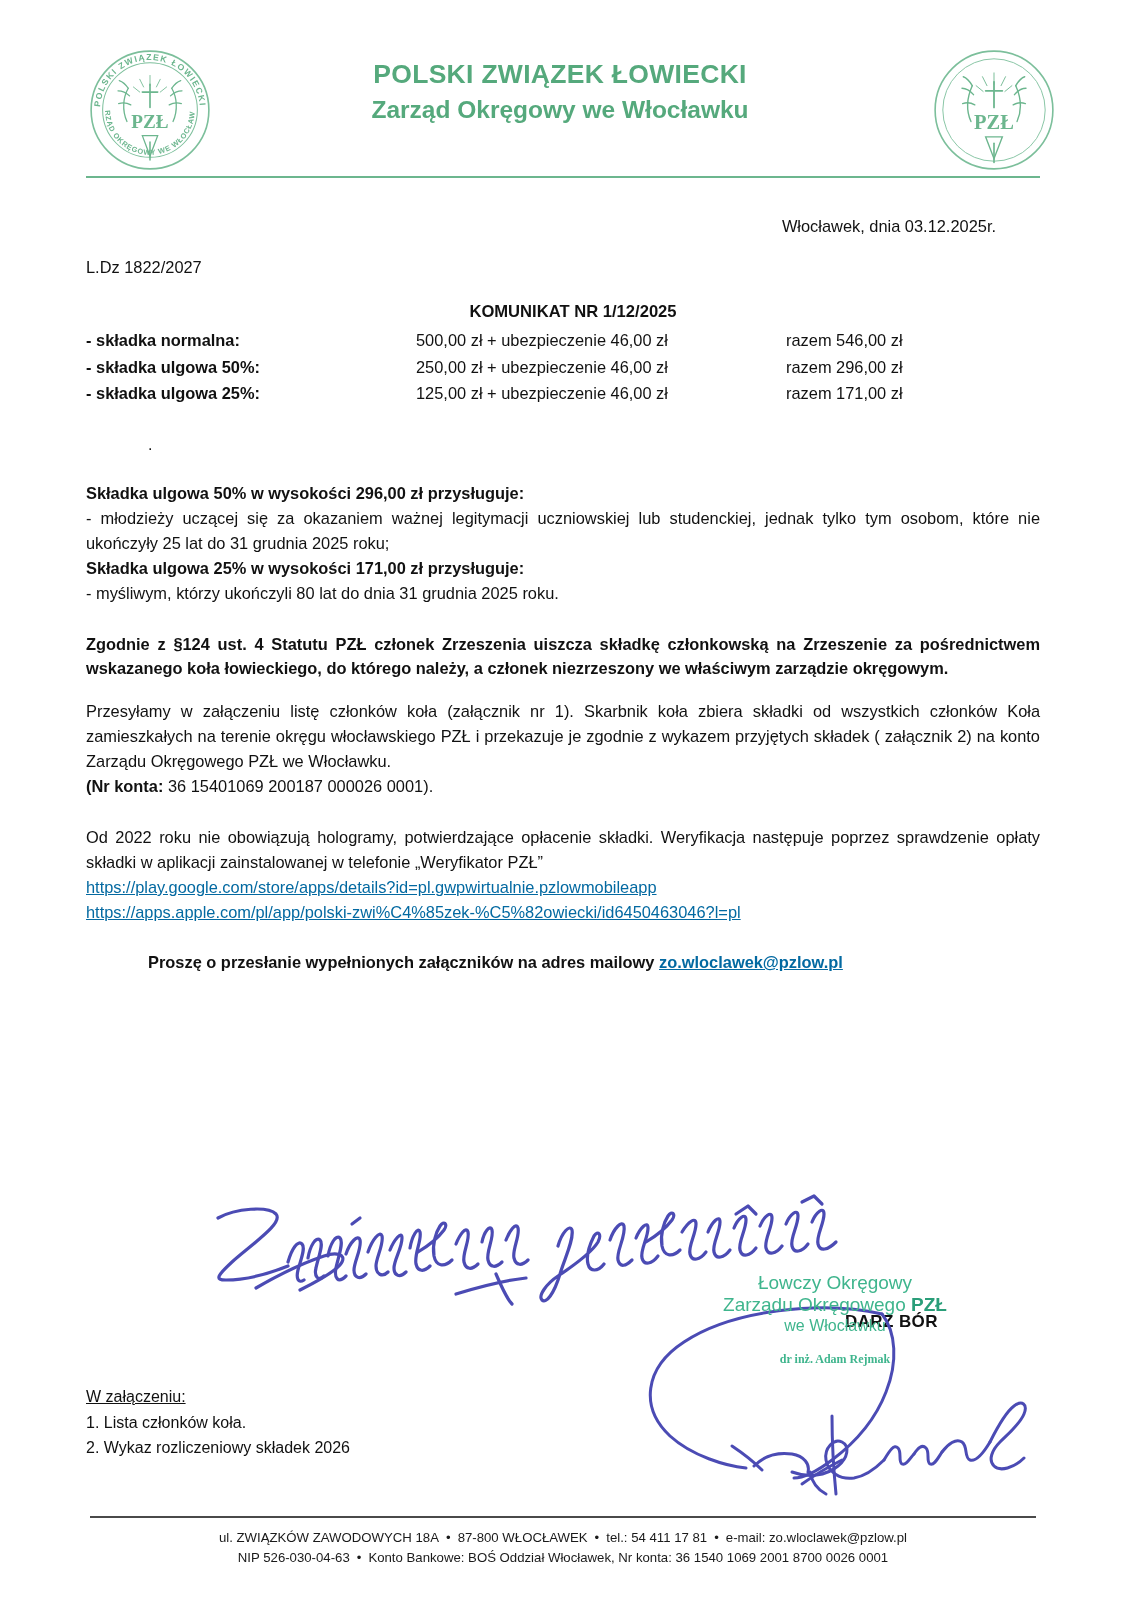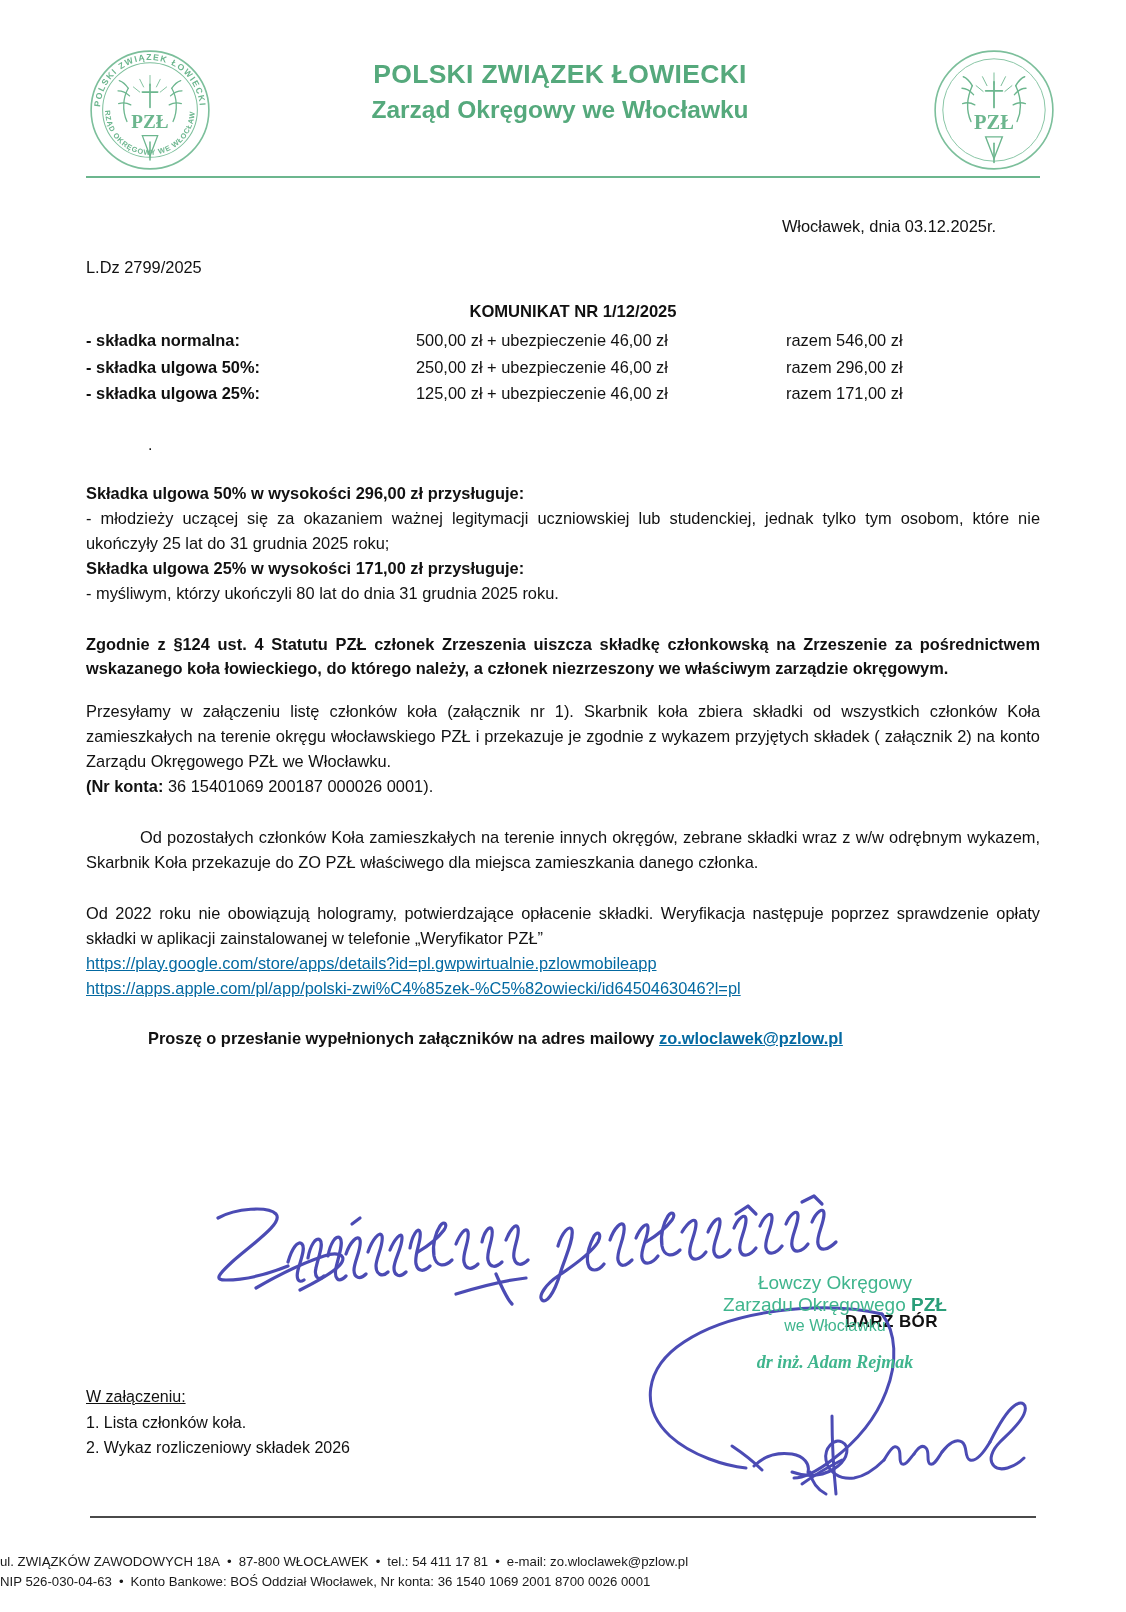--- a/index.html
+++ b/index.html
@@ -173,22 +173,21 @@
     text-align: center;
     color: #3fb58d;
     line-height: 1.18;
     pointer-events: none;
   }
   .stamp-l1 { font-size: 19px; }
   .stamp-l2 { font-size: 19px; }
   .stamp-l2 b { color: #2a9e79; font-weight: 700; }
   .stamp-l3 { font-size: 16px; }
   .stamp-name {
-    font-size: 18px;
-    font-style: italic;
+    font-size: 12px;
     font-weight: 700;
     margin-top: 16px;
     font-family: "Liberation Serif", serif;
   }
 
   .sig-scribble {
     position: absolute;
     left: 636px;
     top: 1296px;
     width: 420px;
@@ -221,21 +220,21 @@
     top: 1516px;
     width: 946px;
     height: 2px;
     background: #4a4a4a;
   }
   .footer {
     position: absolute;
     left: 0;
     top: 1528px;
     width: 1126px;
-    margin-top: 24px;
+    text-align: center;
   }
   .footer-line {
     font-size: 13.2px;
     line-height: 1.55;
     color: #1a1a1a;
   }
   .footer-sep { padding: 0 7px; }
 </style>
 </head>
 <body>
@@ -321,21 +320,21 @@
       </svg>
     </div>
 
     <div class="header-rule"></div>
   </div>
 
   <div class="body-area">
 
     <p class="p right date-line">Włocławek, dnia 03.12.2025r.</p>
 
-    <p class="p ldz-line">L.Dz 2799/2025</p>
+    <p class="p ldz-line">L.Dz 1822/2027</p>
 
     <p class="p center komunikat">KOMUNIKAT NR 1/12/2025</p>
 
 
     <table class="fees">
       <tbody>
         <tr>
           <td class="c-label">- składka normalna:</td>
           <td class="c-amount">500,00 zł + ubezpieczenie 46,00 zł</td>
           <td class="c-total">razem 546,00 zł</td>
@@ -364,21 +363,20 @@
       <p class="p b">Składka ulgowa 25% w wysokości  171,00 zł przysługuje:</p>
       <p class="p">- myśliwym, którzy ukończyli  80 lat do dnia 31 grudnia 2025 roku.</p>
     </div>
 
     <p class="p just b block-gap-2">Zgodnie z §124 ust. 4 Statutu PZŁ członek Zrzeszenia uiszcza składkę członkowską na Zrzeszenie za pośrednictwem wskazanego koła łowieckiego, do którego należy, a członek niezrzeszony we właściwym zarządzie okręgowym.</p>
 
     <p class="p just block-gap-3"> Przesyłamy w załączeniu listę członków koła (załącznik nr 1). Skarbnik koła zbiera składki od wszystkich członków Koła zamieszkałych na terenie okręgu włocławskiego PZŁ i przekazuje je zgodnie z wykazem przyjętych składek ( załącznik 2) na konto Zarządu Okręgowego PZŁ we Włocławku.</p>
 
     <p class="p"><span class="b">(Nr konta:</span><span> 36 15401069 200187 000026 0001).</span></p>
 
-    <p class="p just indent block-gap-2">Od pozostałych członków Koła zamieszkałych na terenie innych okręgów, zebrane składki wraz z w/w odrębnym wykazem, Skarbnik Koła przekazuje do ZO PZŁ właściwego dla miejsca zamieszkania danego członka.</p>
 
     <p class="p just block-gap-2">Od 2022 roku nie obowiązują hologramy, potwierdzające opłacenie składki. Weryfikacja następuje poprzez sprawdzenie opłaty składki w aplikacji zainstalowanej w telefonie „Weryfikator PZŁ”</p>
 
     <div>
       <a class="link" href="#">https://play.google.com/store/apps/details?id=pl.gwpwirtualnie.pzlowmobileapp</a><br>
       <a class="link" href="#">https://apps.apple.com/pl/app/polski-zwi%C4%85zek-%C5%82owiecki/id6450463046?l=pl</a>
     </div>
 
     <p class="p mail-line"><span>Proszę o przesłanie wypełnionych załączników na adres mailowy </span><a class="link" href="#">zo.wloclawek@pzlow.pl</a></p>
   </div>

